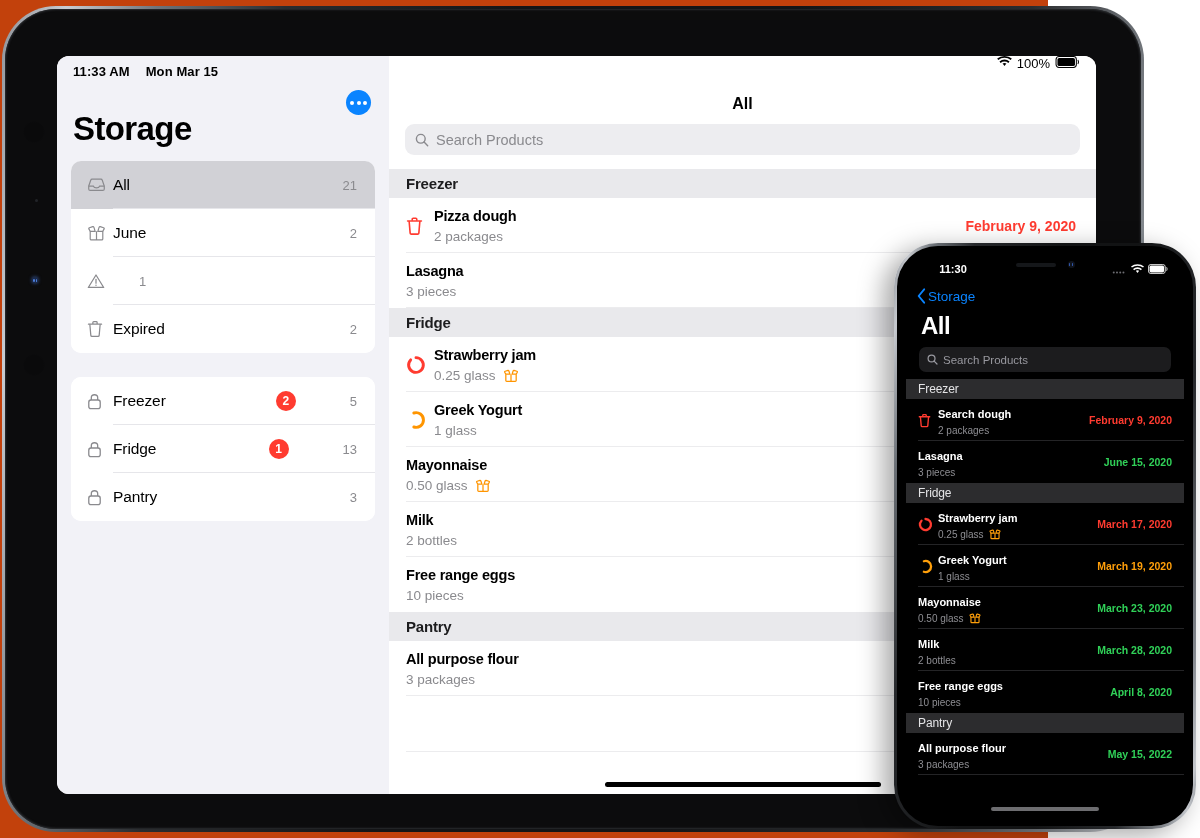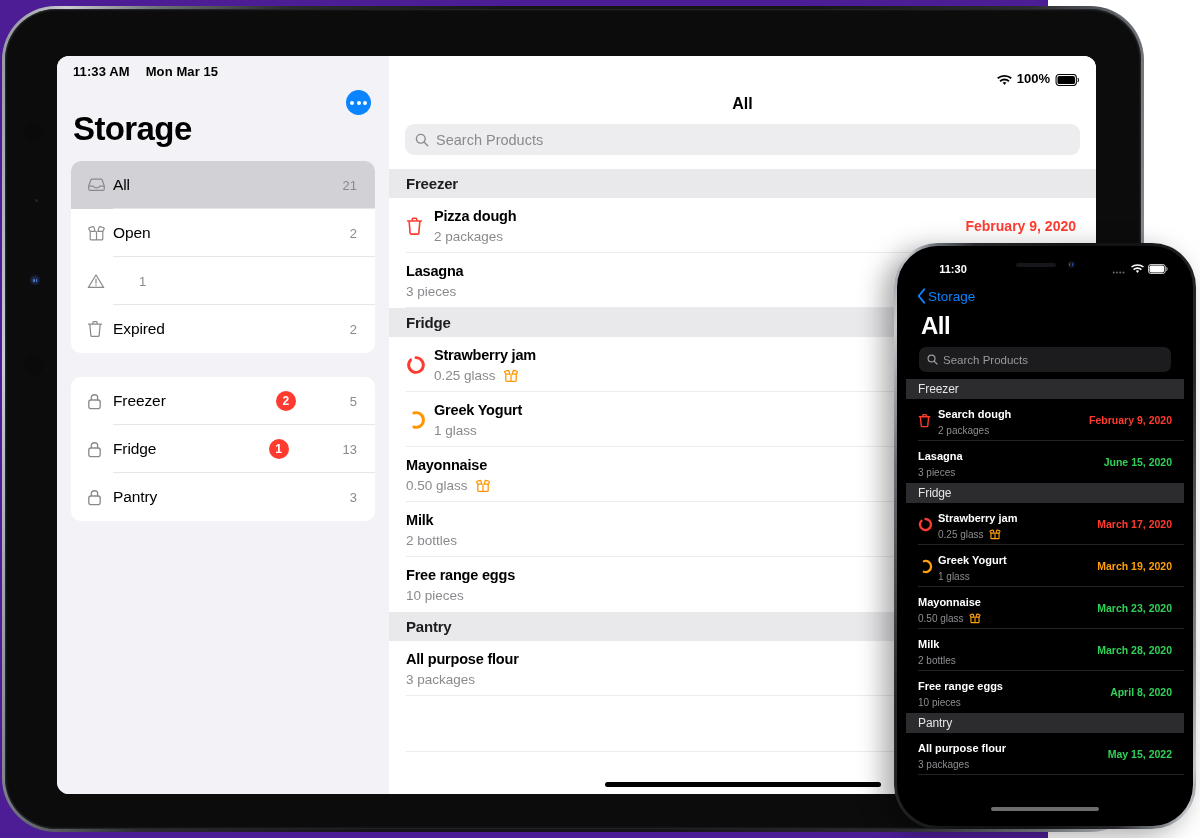--- a/index.html
+++ b/index.html
@@ -2,21 +2,21 @@
 <html><head>
 <meta charset="utf-8">
 <style>
   * { box-sizing: border-box; margin: 0; padding: 0; }
   html, body {
     width: 1200px; height: 838px;
     background: #ffffff;
     font-family: "Liberation Sans", "DejaVu Sans", sans-serif;
     overflow: hidden;
   }
-  #stage { position: relative; width: 1048px; height: 838px; background: #4c1d95; }
+  #stage { position: relative; width: 1048px; height: 838px; background: #c2410c; }
 
   
   #ipad-device {
     position: absolute; left: 2px; top: 6px; width: 1142px; height: 826px;
     border-radius: 54px;
     background: linear-gradient(100deg,#8e9298 0%,#c9ccd1 5%,#6f747a 12%,#2a2c2f 22%,#141517 40%,#141517 62%,#2a2c2f 80%,#868b91 92%,#c7cacf 97%,#7d8187 100%);
     padding: 3px;
   }
   #ipad-bezel {
     width: 100%; height: 100%; border-radius: 51px; background: #0c0c0d;
@@ -70,22 +70,22 @@
   .side-row .scount { font-size: 13px; color: #8a8a8e; margin-left: 26px; }
   .badge {
     min-width: 20px; height: 20px; padding: 0 6px; border-radius: 10px; background: #ff3b30;
     color: #fff; font-size: 12px; font-weight: 600; display: flex; align-items: center;
     justify-content: center; margin-right: 28px;
   }
 
   
   #ipad-detail { flex: 1; height: 100%; background: #fff; position: relative; overflow: hidden; }
   .detail-status {
-    height: 30px; display: flex; align-items: flex-end; justify-content: flex-end;
-    padding-right: 16px; gap: 5px; font-size: 13px; font-weight: 700; color: #000;
+    height: 30px; display: flex; align-items: flex-start; justify-content: flex-end;
+    padding-right: 16px; gap: 5px; font-size: 13px; font-weight: 400; color: #000;
   }
   .nav-title { text-align: center; font-size: 16px; font-weight: 700; color: #000; padding: 9px 0 11px; }
   .searchbar {
     margin: 0 16px 14px; height: 31px; background: #ededf0; border-radius: 9px;
     display: flex; align-items: center; padding: 0 10px; gap: 7px;
   }
   .searchbar .ph { font-size: 14.5px; color: #8a8a8e; }
   .sec-header {
     background: #e9e9ec; height: 29px; display: flex; align-items: center;
     padding-left: 17px; font-size: 15px; font-weight: 600; color: #1c1c1e; letter-spacing:-0.2px;
@@ -210,21 +210,21 @@
 
             <div class="side-row">
               <span class="sicon">
                 <svg class="svgi" width="19" height="17" viewBox="0 0 22 20" fill="none" stroke="#8a8a8e" stroke-width="1.4">
                   <path d="M3.6 7.4 L3.6 16.4 Q3.6 17.6 4.9 17.6 L17.1 17.6 Q18.4 17.6 18.4 16.4 L18.4 7.4"></path>
                   <path d="M11 7.4 L11 17.6"></path>
                   <path d="M3.6 7.4 L2 4.6 Q1.6 3.6 2.7 3.2 L6.6 2 Q7.6 1.8 8 2.8 L9.4 7.4 Z"></path>
                   <path d="M18.4 7.4 L20 4.6 Q20.4 3.6 19.3 3.2 L15.4 2 Q14.4 1.8 14 2.8 L12.6 7.4 Z"></path>
                 </svg>
               </span>
-              <span class="slabel">Open</span>
+              <span class="slabel">June</span>
               <span class="scount">2</span>
               <span class="sep"></span>
             </div>
 
             <div class="side-row">
               <span class="sicon">
                 <svg class="svgi" width="18" height="17" viewBox="0 0 20 19" fill="none" stroke="#8a8a8e" stroke-width="1.4" stroke-linejoin="round">
                   <path d="M10 2.2 L18.6 16.2 L1.4 16.2 Z"></path>
                   <path d="M10 7.2 L10 11.4" stroke-linecap="round"></path>
                   <circle cx="10" cy="13.7" r="0.75" fill="#8a8a8e" stroke="none"></circle>

